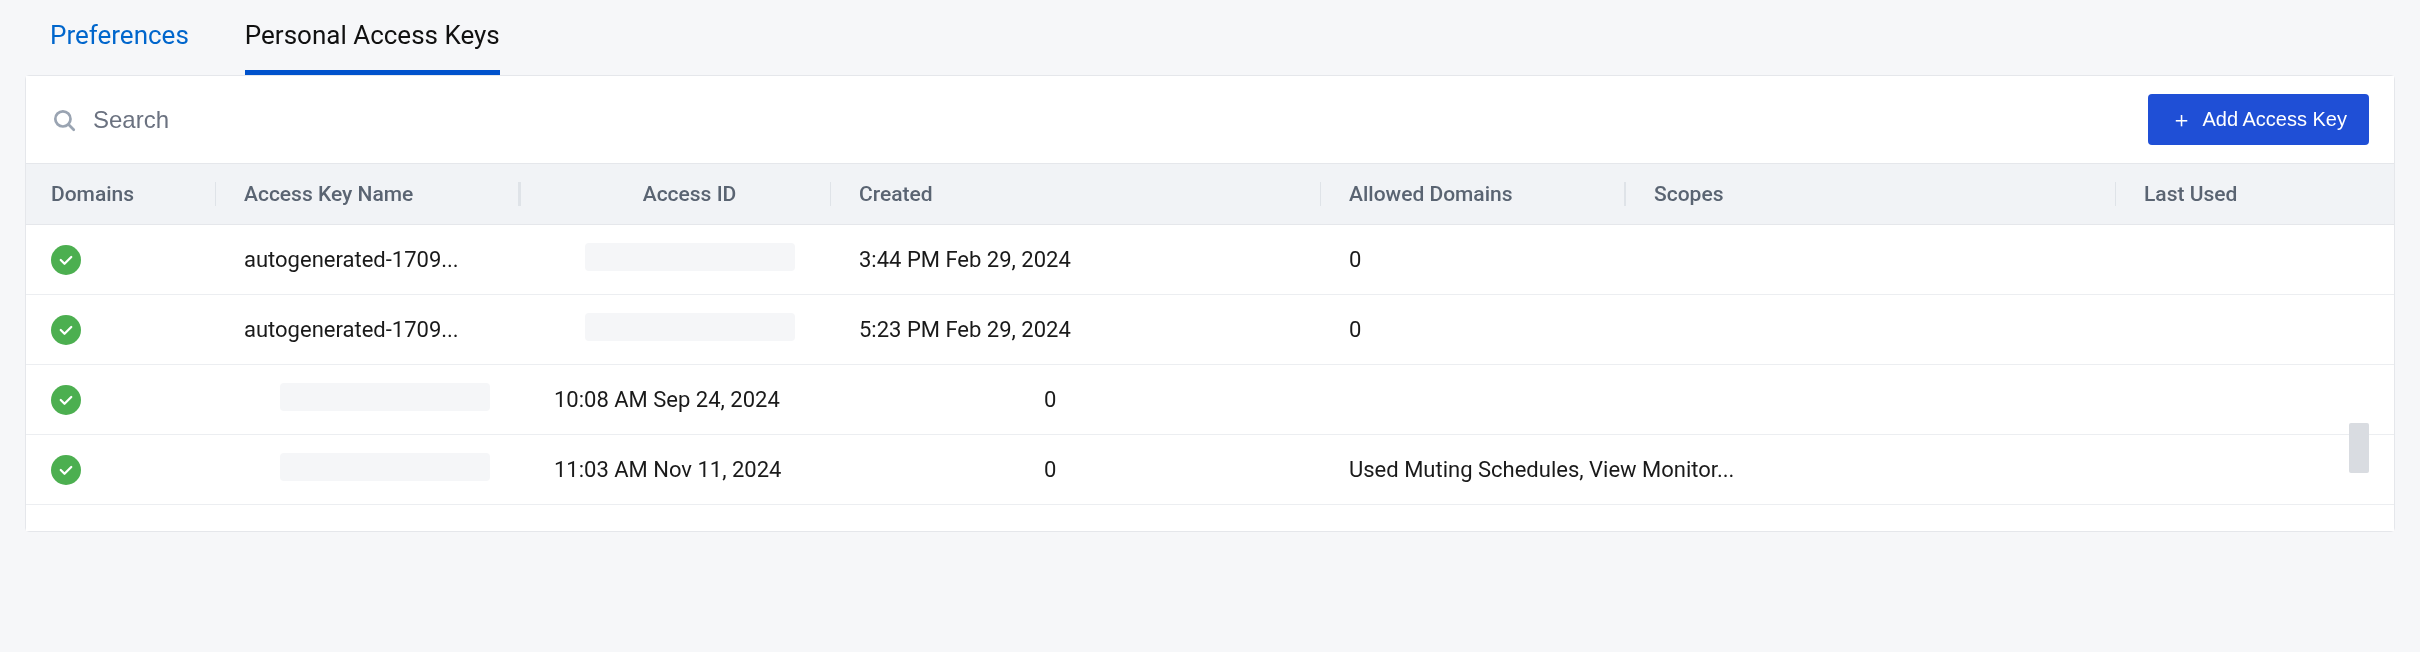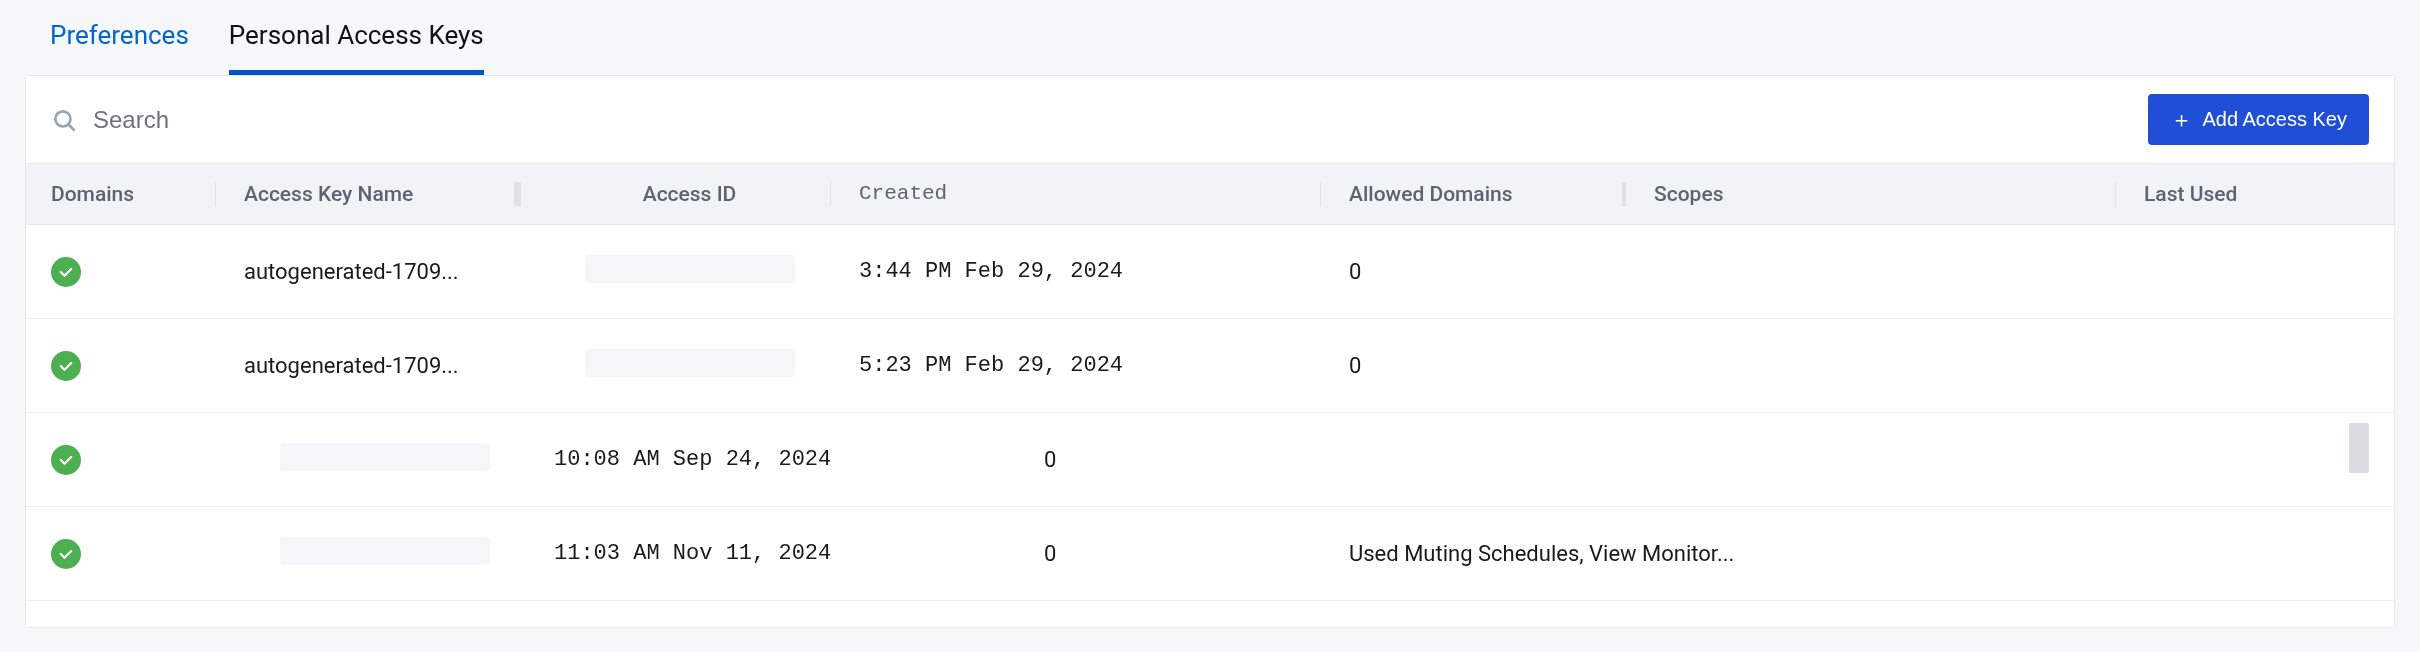--- a/index.html
+++ b/index.html
@@ -12,21 +12,21 @@
       background: #f6f7f9;
       color: #1a1a1a;
       font-size: 14px;
     }
     .container {
       width: 2420px;
       padding: 0;
     }
     .tabs {
       display: flex;
-      gap: 40px;
+      gap: 56px;
       padding: 20px 50px 0 50px;
     }
     .tab {
       font-size: 26px;
       padding-bottom: 20px;
       cursor: pointer;
       color: #0066cc;
     }
     .tab.active {
       color: #111;
@@ -89,31 +89,31 @@
       background: #f1f3f6;
       padding: 18px 25px;
       color: #5a6472;
       font-size: 21px;
       font-weight: 500;
       border-top: 1px solid #e5e7eb;
       border-bottom: 1px solid #e5e7eb;
     }
     .table-row {
       display: flex;
-      padding: 30px 25px;
+      padding: 18px 25px;
       align-items: center;
       font-size: 22px;
       background: #fff;
       border-bottom: 1px solid #eceef1;
     }
     .col-status { width: 165px; border-right: 1px solid #e5e7eb; }
-    .col-name   { width: 305px; padding-left: 28px; border-right: 7px solid #0369a1; }
+    .col-name   { width: 305px; padding-left: 28px; border-right: 3px solid #0369a1; }
     .col-id     { width: 310px; padding-left: 28px; border-right: 1px solid #e5e7eb; text-align: center; }
-    .col-created{ width: 490px; padding-left: 28px; border-right: 1px solid #e5e7eb; font-family: Liberation Mono, monospace; }
-    .col-domains{ width: 305px; padding-left: 28px; border-right: 4px solid #000000; }
+    .col-created{ width: 490px; padding-left: 28px; border-right: 1px solid #e5e7eb; }
+    .col-domains{ width: 305px; padding-left: 28px; border-right: 2px solid #000000; }
     .col-scopes { width: 490px; padding-left: 28px; border-right: 1px solid #e5e7eb; }
     .col-last   { flex: 1; padding-left: 28px; }
 
     .table-header .col-status,
     .table-header .col-name,
     .table-header .col-id,
     .table-header .col-created,
     .table-header .col-domains,
     .table-header .col-scopes,
     .table-header .col-last {

